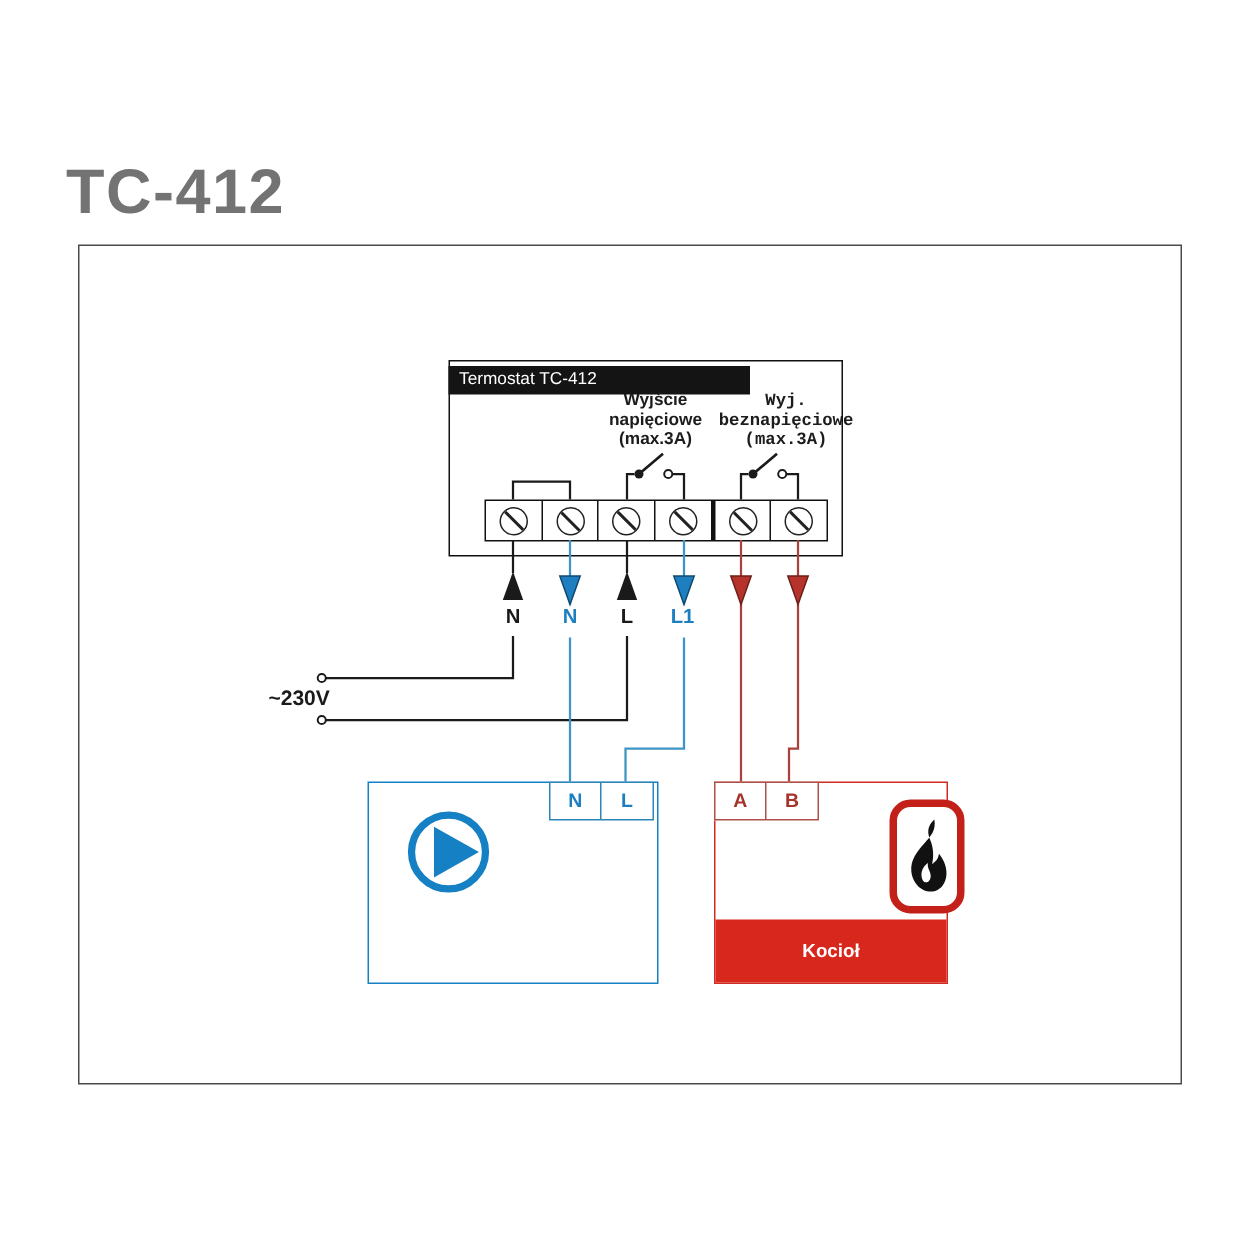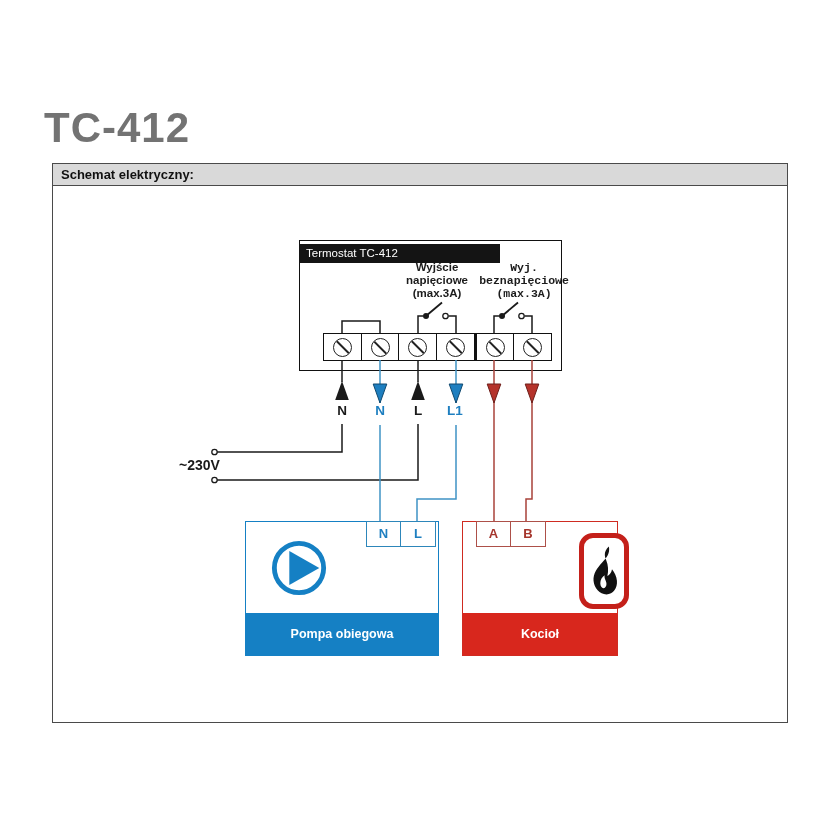--- a/index.html
+++ b/index.html
@@ -63,38 +63,37 @@
   .dev-cells .cell { width:34px; text-align:center; font-size:13px; font-weight:bold;
                      line-height:23px; }
   .pump-cells { left:366px; border:1.6px solid #2d86ba; }
   .pump-cells .cell { color:#1e7fc0; border-right:1.6px solid #2d86ba; }
   .pump-cells .cell:last-child { border-right:none; }
   .boiler-cells { left:476px; border:1.6px solid #ad5049; }
   .boiler-cells .cell { color:#a5352c; border-right:1.6px solid #ad5049; }
   .boiler-cells .cell:last-child { border-right:none; }
 
   
-  .boiler-box { left:462px; top:521px; width:156px; height:135px;
+  .boiler-box { left:476px; top:521px; width:156px; height:135px;
                 border:1.6px solid #cf2b21; background:#fff;text-align:right; }
   .boiler-bar { left:0; right:0; bottom:0; height:42px; background:#d8271d;
                 color:#fff; font-size:12.5px; font-weight:bold; display:flex;
                 align-items:center; justify-content:center; }
   .flame-frame { left:116px; top:11px; width:50px; height:76px;
                  border:5px solid #c4201a; border-radius:14px; background:#fff;
                  display:flex; align-items:center; justify-content:center; }
 
   .overlay { left:0; top:0; width:840px; height:840px; pointer-events:none; }
 </style>
 </head>
 <body>
 
 <div class="abs page-title">TC-412</div>
 
 <div class="abs outer-panel">
-  <div class="abs panel-header">Schemat elektryczny:</div>
 </div>
 
 <div class="abs thermo-box"></div>
 <div class="abs thermo-header">Termostat TC-412</div>
 
 <div class="abs out-label v">
   <div>Wyjście</div>
   <div>napięciowe</div>
   <div>(max.3A)</div>
 </div>
@@ -129,21 +128,20 @@
 <div class="abs wire-label wl-blue" style="left:365px">N</div>
 <div class="abs wire-label wl-black" style="left:403px">L</div>
 <div class="abs wire-label wl-blue" style="left:440px">L1</div>
 <div class="abs supply-label">~230V</div>
 
 <div class="abs pump-box">
   <svg class="abs pump-icon" viewBox="0 0 60 60">
     <circle cx="30" cy="30" r="25.5" fill="none" stroke="#1580c4" stroke-width="5"></circle>
     <polygon points="20,12.5 20,47.5 51,30" fill="#1580c4"></polygon>
   </svg>
-  <div class="abs pump-bar">Pompa obiegowa</div>
 </div>
 <div class="abs dev-cells pump-cells">
   <div class="cell">N</div>
   <div class="cell">L</div>
 </div>
 
 <div class="abs boiler-box">
   <div class="abs flame-frame">
     <svg width="32" height="52" viewBox="0 0 52 84">
       <path d="M34 2 C36 14 30 20 23 28 C15 37 8 46 9 58 C10 70 19 80 30 80 C41 80 48 70 47 58 C46.4 50 43 44 39 39 C38 45 35 48 31.5 50 C33.5 42 33 32 29.5 24 C27 18 25 10 34 2 Z

